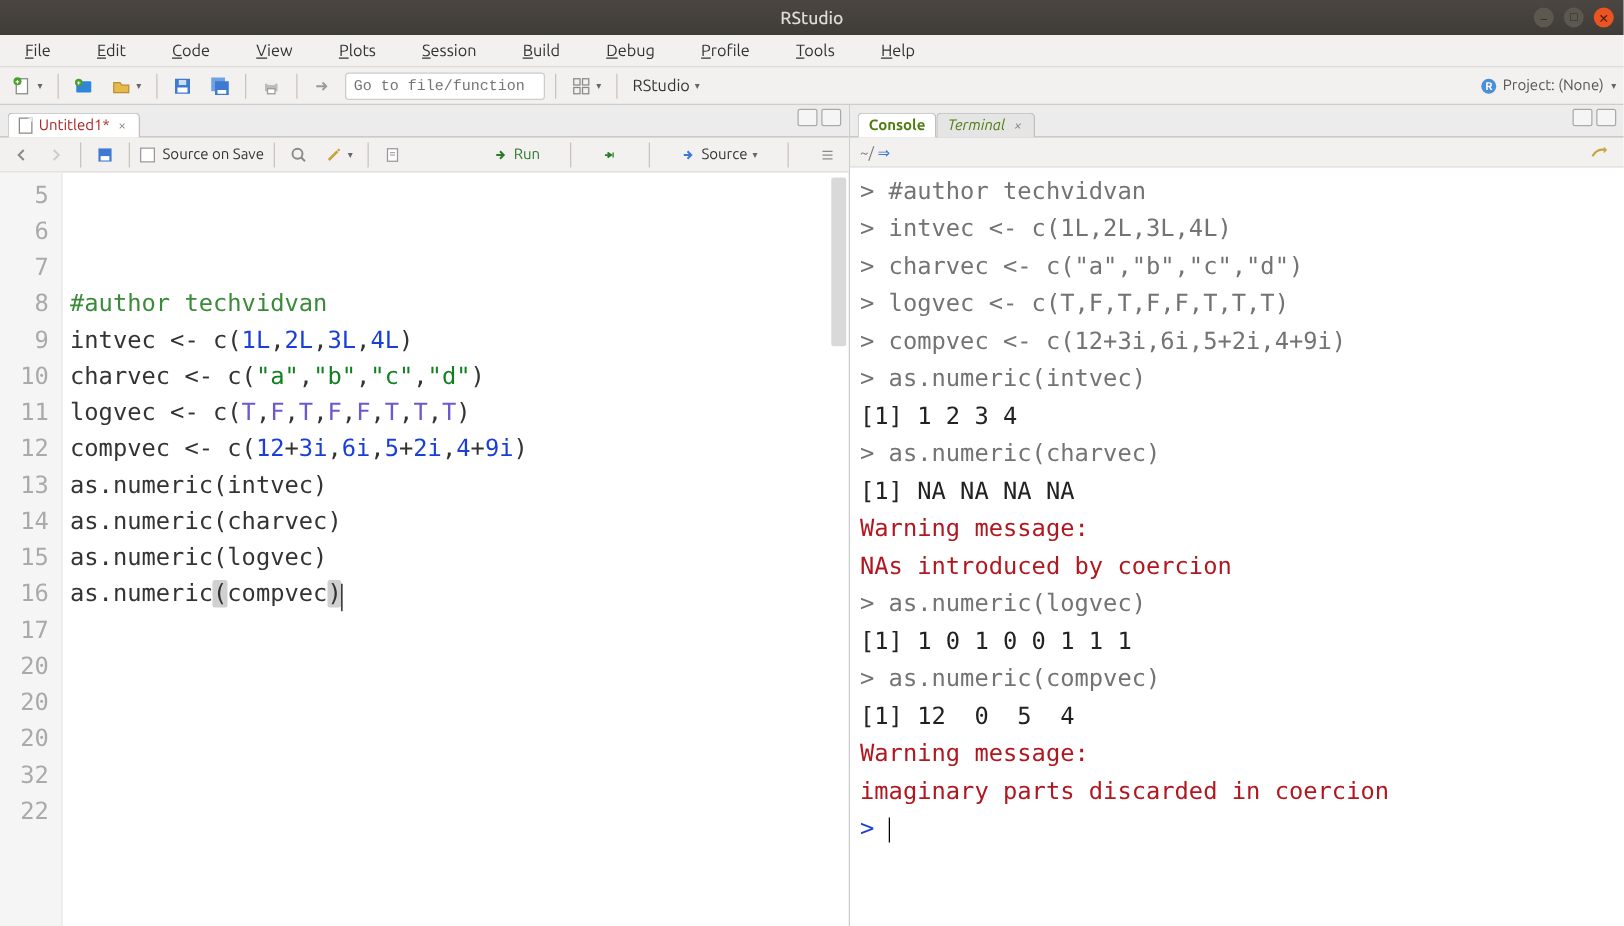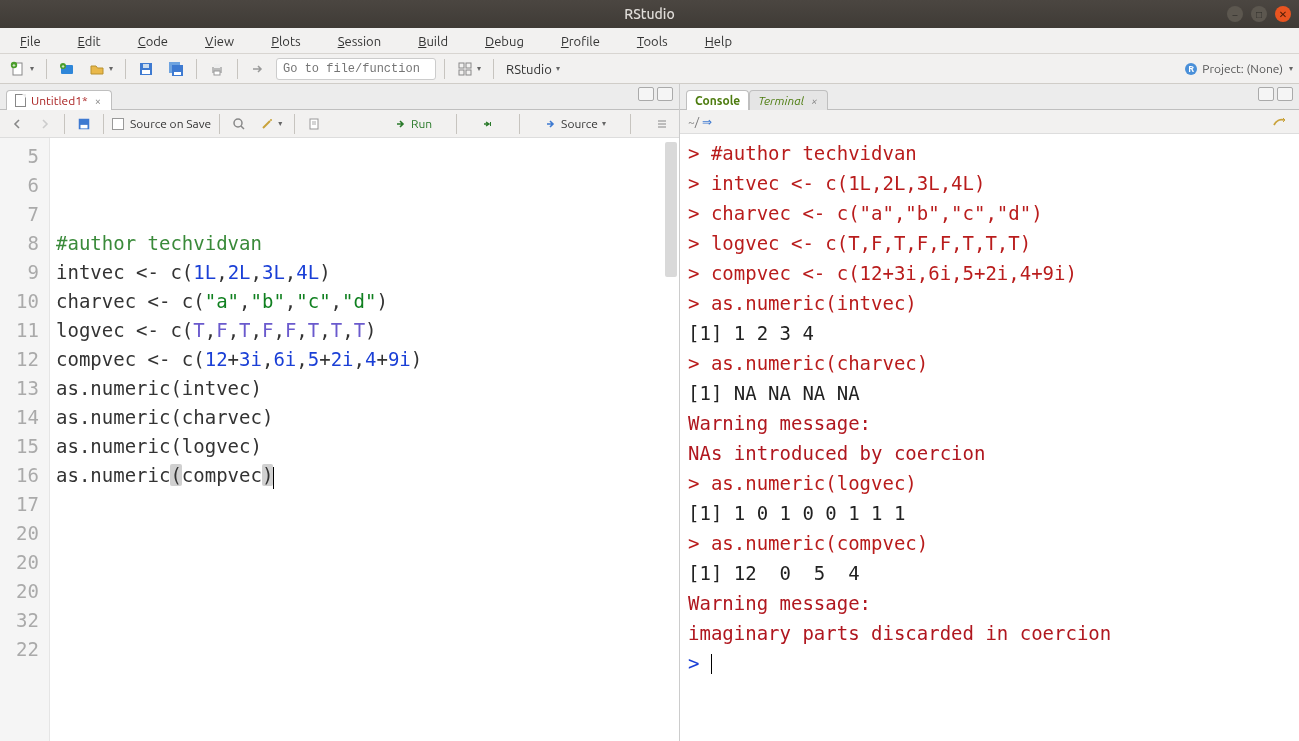--- a/index.html
+++ b/index.html
@@ -49,21 +49,21 @@
 
 .tk-comment { color: #3a8a3a; }
 .tk-num { color: #1a3fd6; }
 .tk-str { color: #108020; }
 .tk-const { color: #6a5acd; }
 .tk-paren-hl { background: #d0d0d0; border-radius: 2px; }
 
 .console-toolbar { background: #f2f1f0; height: 24px; display: flex; align-items: center; padding: 0 8px; border-bottom: 1px solid #ddd; font-size: 12px; color: #777; }
 .console-toolbar .clear-icon { margin-left: auto; }
 .console-body { flex: 1; font-family: "DejaVu Sans Mono", Menlo, Consolas, monospace; font-size: 19px; line-height: 30px; padding: 4px 8px; white-space: pre; overflow: auto; }
-.cn-in { color: #b91c1c; }
+.cn-in { color: #737373; }
 .cn-out { color: #222; }
 .cn-err { color: #b0171f; }
 .cn-prompt { color: #1a3fd6; }
 
 svg { display: block; }
 .icon16 { width: 16px; height: 16px; }
 .blue-r { background: #4a90d9; color: #fff; font-size: 9px; border-radius: 7px; width: 12px; height: 12px; display: inline-flex; align-items: center; justify-content: center; font-weight: bold; }
 .dd-caret { font-size: 8px; color: #666; margin-left: 1px; }
 .doc-icon { width: 11px; height: 13px; background: #fff; border: 1px solid #888; position: relative; }
 .doc-icon::after { content: ''; position: absolute; right: -1px; top: -1px; border-style: solid; border-width: 0 4px 4px 0; border-color: transparent #ececec transparent transparent; }

